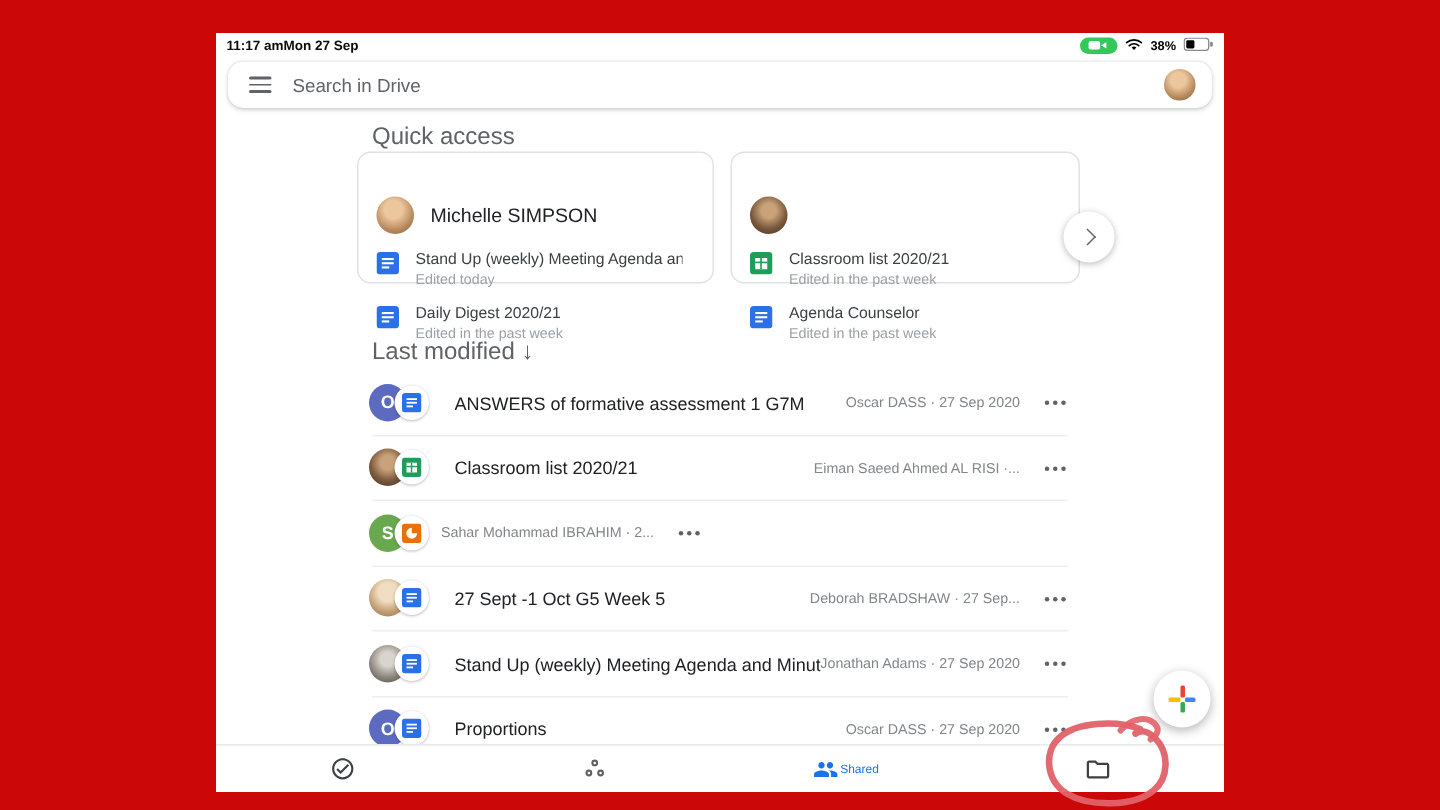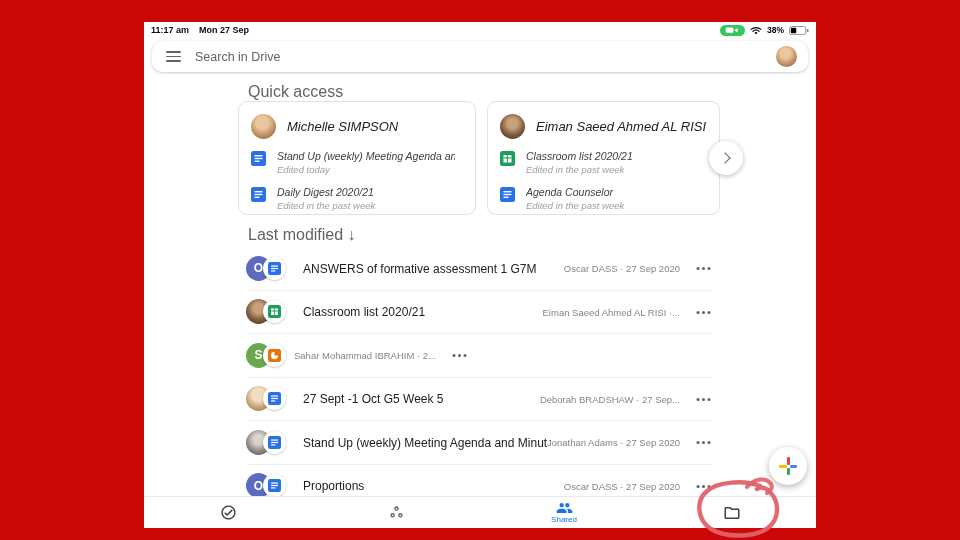--- a/index.html
+++ b/index.html
@@ -2,38 +2,38 @@
 <html><head>
 <meta charset="utf-8">
 <style>
   html,body{margin:0;padding:0;}
   body{font-family:"Liberation Sans","DejaVu Sans",sans-serif;-webkit-font-smoothing:antialiased;}
   .canvas{position:relative;width:960px;height:540px;background:#cb0707;overflow:hidden;}
   .app{position:absolute;left:144px;top:22px;width:672px;height:506px;background:#fff;overflow:hidden;}
 
   
   .statusbar{position:absolute;top:0;left:0;right:0;height:16px;display:flex;align-items:center;justify-content:space-between;padding:0 7px;box-sizing:border-box;}
-  .sb-left{display:flex;gap:10px;font-size:9px;font-weight:700;color:#0b0b0b;}
+  .sb-left{display:flex;font-size:9px;font-weight:700;color:#0b0b0b;}
   .sb-right{display:flex;align-items:center;gap:5px;}
   .rec-pill{width:25px;height:11px;border-radius:6px;background:#34c759;display:flex;align-items:center;justify-content:center;}
   .sb-batt-text{font-size:8.5px;font-weight:600;color:#000;}
 
   
   .searchbar{position:absolute;top:19px;left:8px;right:8px;height:31px;background:#fff;border-radius:10px;box-shadow:0 1px 3px rgba(60,64,67,.25),0 0 1px rgba(60,64,67,.15);display:flex;align-items:center;}
   .hamburger{width:15px;margin-left:14px;display:flex;flex-direction:column;gap:3px;cursor:pointer;}
   .hamburger span{display:block;height:1.8px;background:#5f6368;border-radius:1px;}
   .search-text{margin-left:14px;font-size:12.5px;color:#5f6368;flex:1;}
   .avatar-sm{width:21px;height:21px;border-radius:50%;margin-right:11px;}
 
   
   .section-label{position:absolute;left:104px;font-size:16px;color:#5f6368;}
 
   
   .cards{position:absolute;top:79px;left:94px;display:flex;gap:11px;}
-  .card{background:#fff;border:1px solid #dfe1e5;border-radius:9px;height:114px;box-sizing:border-box;padding:10px 12px;font-style:italic;}
+  .card{background:#fff;border:1px solid #dfe1e5;border-radius:9px;height:88px;box-sizing:border-box;padding:27px 12px;}
   .card1{width:238px;} .card2{width:233px;}
   .card-head{display:flex;align-items:center;gap:11px;margin-top:2px;}
   .card-owner{font-size:13px;color:#202124;white-space:nowrap;overflow:hidden;}
   .av25{width:25px;height:25px;border-radius:50%;flex:0 0 auto;}
   .card-entry{display:flex;gap:11px;margin-top:11px;cursor:pointer;}
   .fi{width:15px;height:15px;flex:0 0 auto;margin-top:1px;}
   .ce-name{font-size:10.5px;color:#3c4043;white-space:nowrap;overflow:hidden;max-width:178px;}
   .ce-status{font-size:9.5px;color:#9aa0a6;margin-top:2px;}
 
   
@@ -64,21 +64,21 @@
   
   .fab{position:absolute;left:625px;top:425px;width:38px;height:38px;border-radius:50%;background:#fff;box-shadow:0 2px 7px rgba(0,0,0,.3);cursor:pointer;}
   .fab .arm{position:absolute;border-radius:1px;}
   .fab .a-top{left:17.5px;top:10px;width:3px;height:7.5px;background:#ea4335;}
   .fab .a-bottom{left:17.5px;top:20.5px;width:3px;height:7.5px;background:#34a853;}
   .fab .a-left{left:10px;top:17.5px;width:7.5px;height:3px;background:#fbbc04;}
   .fab .a-right{left:20.5px;top:17.5px;width:7.5px;height:3px;background:#4285f4;}
 
   
   .navbar{position:absolute;left:0;right:0;bottom:0;height:31px;background:#fff;border-top:1px solid #e8e8e8;display:flex;}
-  .nav-item{flex:1;display:flex;flex-direction:column;align-items:center;justify-content:center;cursor:pointer;gap:1px;}
+  .nav-item{flex:1;display:flex;flex-direction:row;align-items:center;justify-content:center;cursor:pointer;gap:1px;}
   .nav-label{font-size:8px;color:#1a73e8;line-height:8px;}
 
   .annotation-svg{position:absolute;left:0;top:0;width:960px;height:540px;pointer-events:none;}
 </style>
 </head>
 <body>
 
 <div class="canvas">
   <div class="app">
 
@@ -152,21 +152,20 @@
           <div>
             <div class="ce-name">Daily Digest 2020/21</div>
             <div class="ce-status">Edited in the past week</div>
           </div>
         </div>
       </div>
 
       <div class="card card2">
         <div class="card-head">
           <div class="av25 ph-eiman"></div>
-          <div class="card-owner">Eiman Saeed Ahmed AL RISI</div>
         </div>
         <div class="card-entry">
           <svg class="fi" viewBox="0 0 15 15">
               <rect width="15" height="15" rx="2.5" fill="#1e9e5a"></rect>
               <rect x="3.5" y="4" width="8" height="7.5" fill="#fff"></rect>
               <rect x="3.5" y="6.4" width="8" height="1.1" fill="#1e9e5a"></rect>
               <rect x="6.8" y="4" width="1.1" height="7.5" fill="#1e9e5a"></rect>
             </svg>
           <div>
             <div class="ce-name">Classroom list 2020/21</div>

